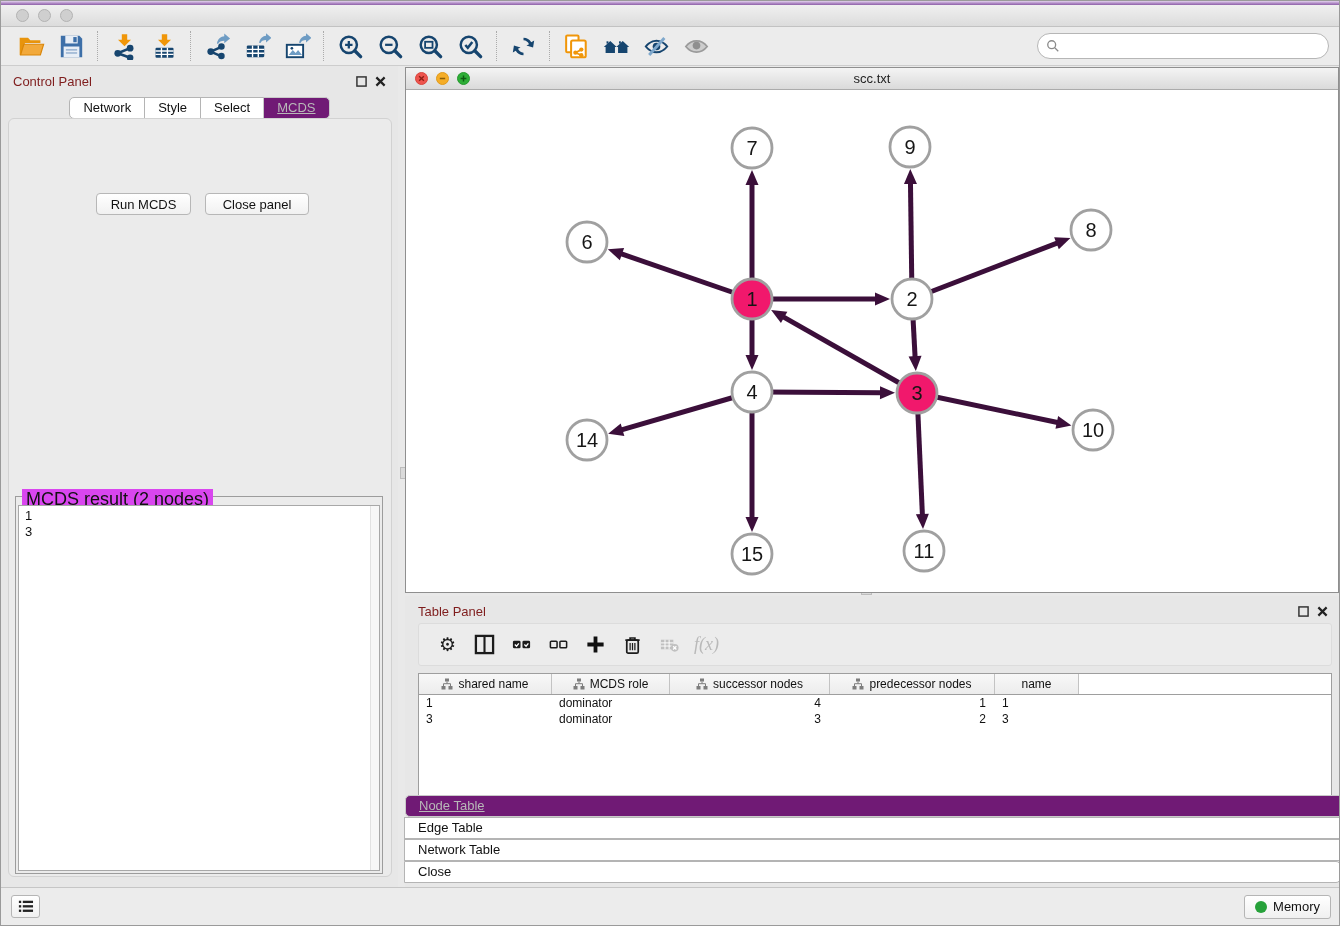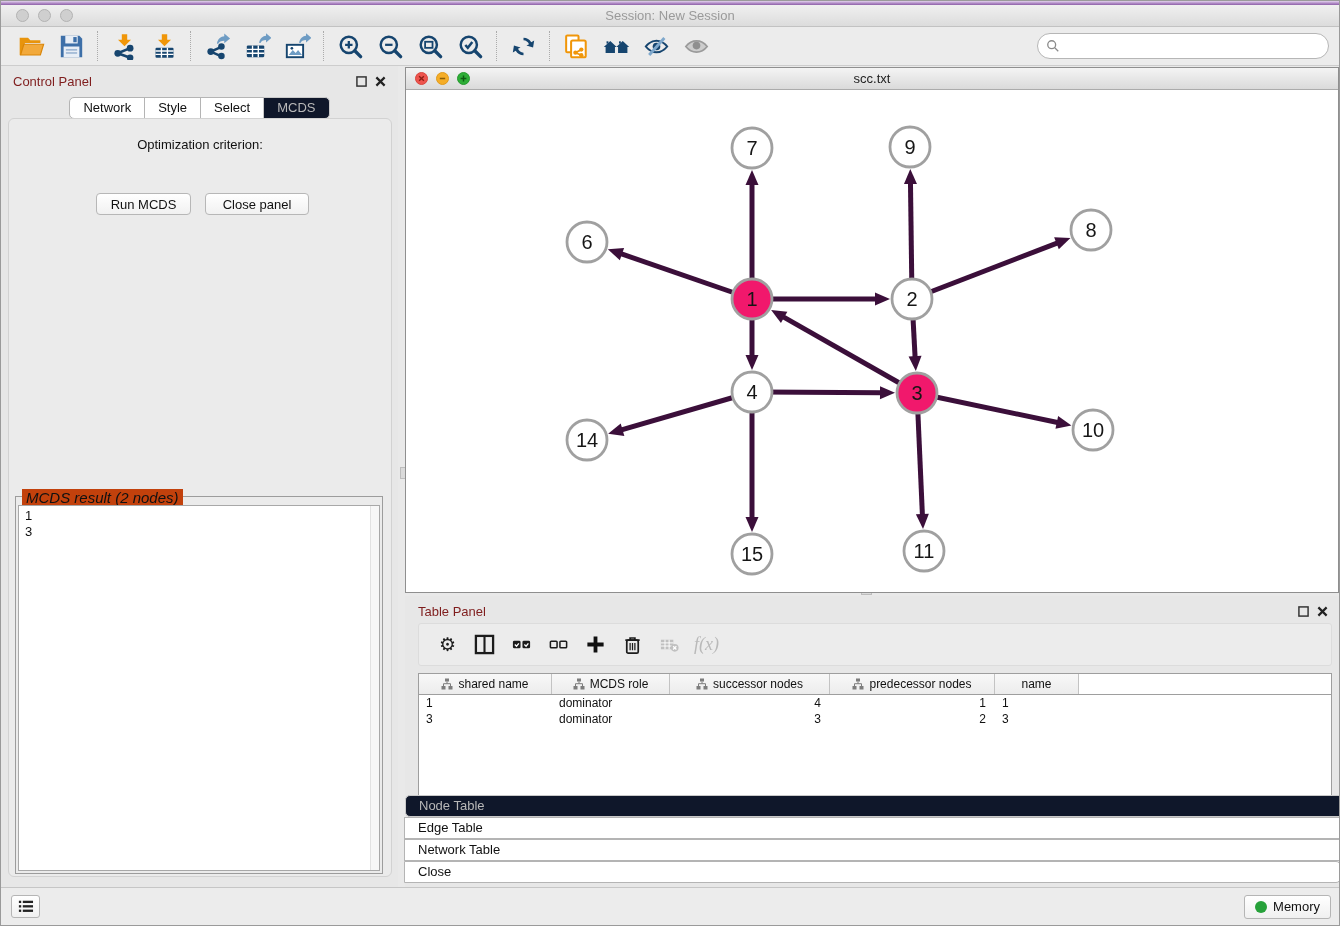--- a/index.html
+++ b/index.html
@@ -42,40 +42,40 @@
   .panel-head{ height:30px; display:flex; align-items:center; padding:0 12px; }
   .panel-head .ph-title{ font-size:13px; color:#7f1d1d; }
   .ph-icons{ margin-left:auto; display:flex; align-items:center; gap:8px; }
   .ph-icons svg{ width:11px; height:11px; }
 
   .cp-tabs{ position:absolute; left:0; right:0; top:31px; display:flex; justify-content:center; }
   .tab{ border:1px solid #b4b4b4; background:#fff; color:#111; font-size:13px;
     padding:2px 13px 3px; margin-left:-1px; position:relative; }
   .tab:first-child{ border-top-left-radius:5px; border-bottom-left-radius:5px; margin-left:0; }
   .tab:last-child{ border-top-right-radius:5px; border-bottom-right-radius:5px; }
-  .tab.active{ background:#0f172a; color:#b8b8b8; border-color:#c9c9c9; }
+  .tab.active{ background:#701a75; color:#b8b8b8; border-color:#c9c9c9;text-decoration:underline; }
 
   .cp-content{ position:absolute; left:7px; right:6px; top:52px; bottom:10px;
     background:#ebebeb; border:1px solid #d2d2d2; border-radius:6px; }
   .opt-label{ text-align:center; margin-top:18px; font-size:13px; color:#111; }
   .criterion{ position:absolute; left:37px; right:39px; top:41px; height:23px;
     background:#fff; border:1px solid #b7b7b7; border-radius:4px;
     font-size:13px; display:flex; align-items:center; padding:0 10px; }
   .criterion .stepper{ margin-left:auto; }
   .cp-buttons{ position:absolute; top:74px; left:0; right:0; }
   .btn{ position:absolute; height:22px; background:linear-gradient(#ffffff,#f1f1f1);
     border:1px solid #b7b7b7; border-radius:4px; font-size:13px; color:#111;
     display:flex; align-items:center; justify-content:center; }
   .btn-run{ left:87px; width:95px; }
   .btn-close{ left:196px; width:104px; }
 
   .result-group{ position:absolute; left:6px; right:8px; top:377px; bottom:2px;
     border:1px solid #9c9c9c; }
-  .result-legend{ position:absolute; top:-8px; left:6px; background:#c2410c;
-    padding:0 4px; font-size:15px; color:#111;font-style:italic; }
+  .result-legend{ position:absolute; top:-8px; left:6px; background:#d946ef;
+    padding:0 4px; font-size:18px; color:#111; }
   .result-area{ position:absolute; left:2px; right:2px; top:8px; bottom:2px;
     background:#fff; border:1px solid #a8a8a8; overflow:hidden; }
   .result-lines{ padding:2px 6px; font-size:13px; line-height:16px; color:#111; }
   .result-scroll{ position:absolute; right:0; top:0; bottom:0; width:9px;
     background:#f7f7f7; border-left:1px solid #e2e2e2; }
 
   
   .grip{ position:absolute; background:#dadada; border:1px solid #bdbdbd; }
 
   
@@ -133,21 +133,20 @@
 </head>
 <body>
 
 <div class="app">
   <div class="top-strip"></div>
 
   <div class="titlebar">
     <span class="tl-dot"></span>
     <span class="tl-dot"></span>
     <span class="tl-dot"></span>
-    <span class="win-title">Session: New Session</span>
   </div>
 
   <div class="toolbar">
     <span class="tb-btn">
       <svg viewBox="0 0 24 24">
         <path fill="#E8940C" d="M1.5 4.2h7.4l2 2.3h9v2.3H6.2L3.2 19.5H1.5z"></path>
         <path fill="#F2A93B" stroke="#D98508" d="M5.2 10h17.6l-2.9 9.5H2.3z"></path>
       </svg>
     </span>
     <span class="tb-btn">
@@ -307,21 +306,20 @@
         </svg>
       </span>
     </div>
     <div class="cp-tabs">
         <span class="tab">Network</span>
         <span class="tab">Style</span>
         <span class="tab">Select</span>
         <span class="tab active">MCDS</span>
       </div>
     <div class="cp-content">
-      <div class="opt-label">Optimization criterion:</div>
       <div class="cp-buttons">
         <span class="btn btn-run">Run MCDS</span>
         <span class="btn btn-close">Close panel</span>
       </div>
       <div class="result-group">
         <span class="result-legend">MCDS result (2 nodes)</span>
         <div class="result-area">
           <div class="result-lines">
               <div>1</div>
               <div>3</div>

